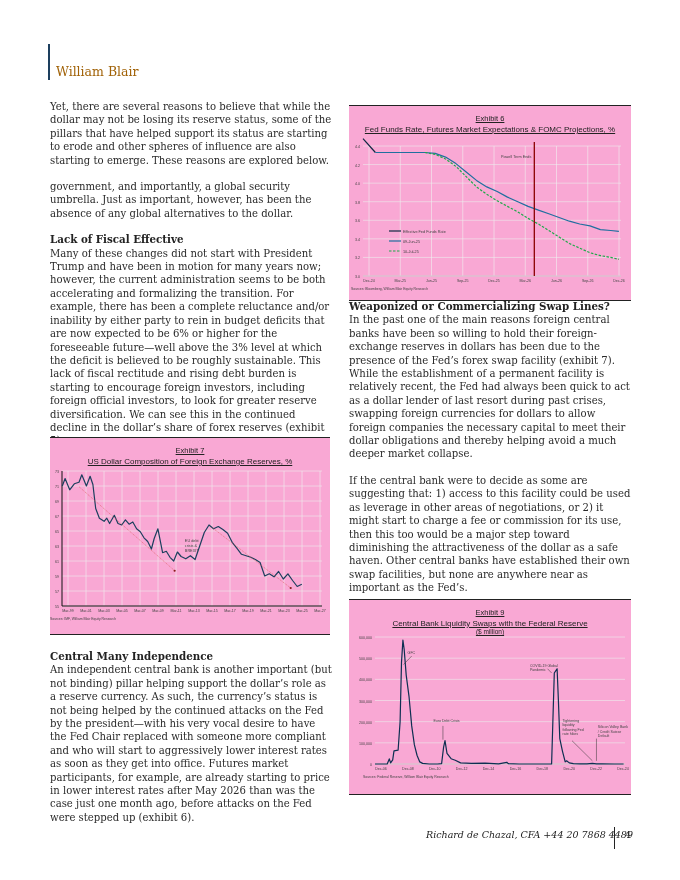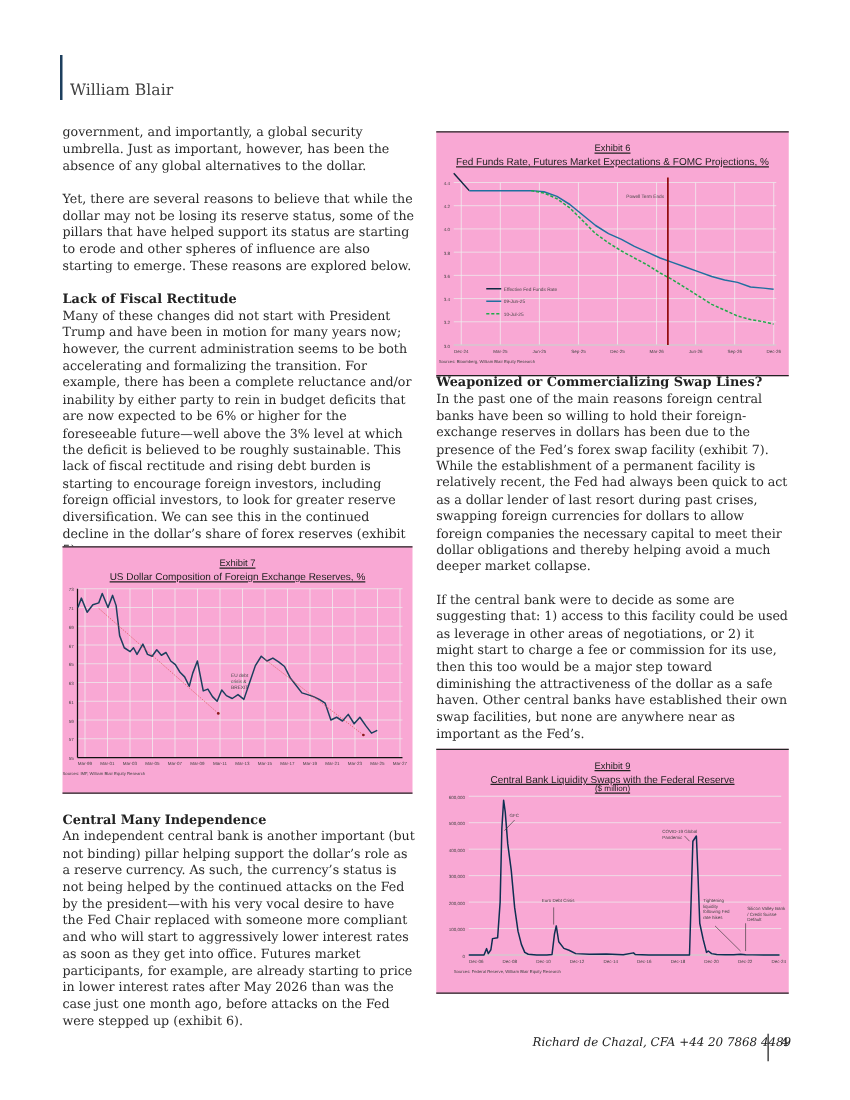--- a/index.html
+++ b/index.html
@@ -1,19 +1,19 @@
 <!DOCTYPE html>
 <html><head>
 <meta charset="utf-8">
 <style>
   html, body { margin: 0; padding: 0; background: #ffffff; }
   body { width: 680px; height: 880px; position: relative; overflow: hidden;
          font-family: "DejaVu Serif", "Liberation Serif", serif; color: #222; }
   .brand-bar { position: absolute; left: 48px; top: 44px; width: 1.5px; height: 36px; background: #1d3f5e; }
-  .brand { position: absolute; left: 56px; top: 64px; font-size: 12.5px; color: #404040;
+  .brand { position: absolute; left: 56px; top: 64px; font-size: 12.5px; color: #a16207;
            font-family: "DejaVu Serif", serif; }
   .col { position: absolute; font-size: 10.1px; line-height: 13.4px; color: #2a2a2a; }
   .col p { margin: 0 0 13px 0; text-align: left; }
   .col h3 { margin: 0; font-size: 10.3px; font-weight: bold; color: #222; line-height: 13.4px; }
   #left { left: 50px; top: 100px; width: 285px; }
   #right { left: 349px; top: 300px; width: 283px; }
   .exhibit { position: absolute; border-top: 1px solid #222; border-bottom: 1px solid #222; background:#f9a8d4;text-decoration:underline; }
   .exhibit .ex-num, .exhibit .ex-title, .exhibit .ex-sub {
      text-align: center; font-family: "Liberation Sans", "DejaVu Sans", sans-serif; color:#222; }
   .exhibit .ex-num { font-size: 7.5px; margin-top: 8px; }
@@ -29,23 +29,23 @@
   .footer-bar { position: absolute; left: 614px; top: 827px; width: 1px; height: 22px; background: #222; }
   .footer-page { left: 625px; }
 </style>
 </head>
 <body>
 
 <div class="brand-bar"></div>
 <div class="brand">William Blair</div>
 
 <div id="left" class="col">
+  <p>Yet, there are several reasons to believe that while the dollar may not be losing its reserve status, some of the pillars that have helped support its status are starting to erode and other spheres of influence are also starting to emerge. These reasons are explored below.</p>
   <p>government, and importantly, a global security umbrella. Just as important, however, has been the absence of any global alternatives to the dollar.</p>
-  <p>Yet, there are several reasons to believe that while the dollar may not be losing its reserve status, some of the pillars that have helped support its status are starting to erode and other spheres of influence are also starting to emerge. These reasons are explored below.</p>
-  <h3>Lack of Fiscal Rectitude</h3>
+  <h3>Lack of Fiscal Effective</h3>
   <p>Many of these changes did not start with President Trump and have been in motion for many years now; however, the current administration seems to be both accelerating and formalizing the transition. For example, there has been a complete reluctance and/or inability by either party to rein in budget deficits that are now expected to be 6% or higher for the foreseeable future—well above the 3% level at which the deficit is believed to be roughly sustainable. This lack of fiscal rectitude and rising debt burden is starting to encourage foreign investors, including foreign official investors, to look for greater reserve diversification. We can see this in the continued decline in the dollar’s share of forex reserves (exhibit 5).</p>
 </div>
 
 <div id="ex5" class="exhibit">
   <div class="ex-num">Exhibit 7</div>
   <div class="ex-title">US Dollar Composition of Foreign Exchange Reserves, %</div>
   <svg id="svg5" width="280" height="196">
       <line x1="12" x2="272" y1="168" y2="168" stroke="#ececec" stroke-width="0.6"></line>
       <text x="9" y="170" font-size="3.6" text-anchor="end" class="svg-txt" fill="#666">55</text>
       <line x1="12" x2="272" y1="153" y2="153" stroke="#ececec" stroke-width="0.6"></line>

